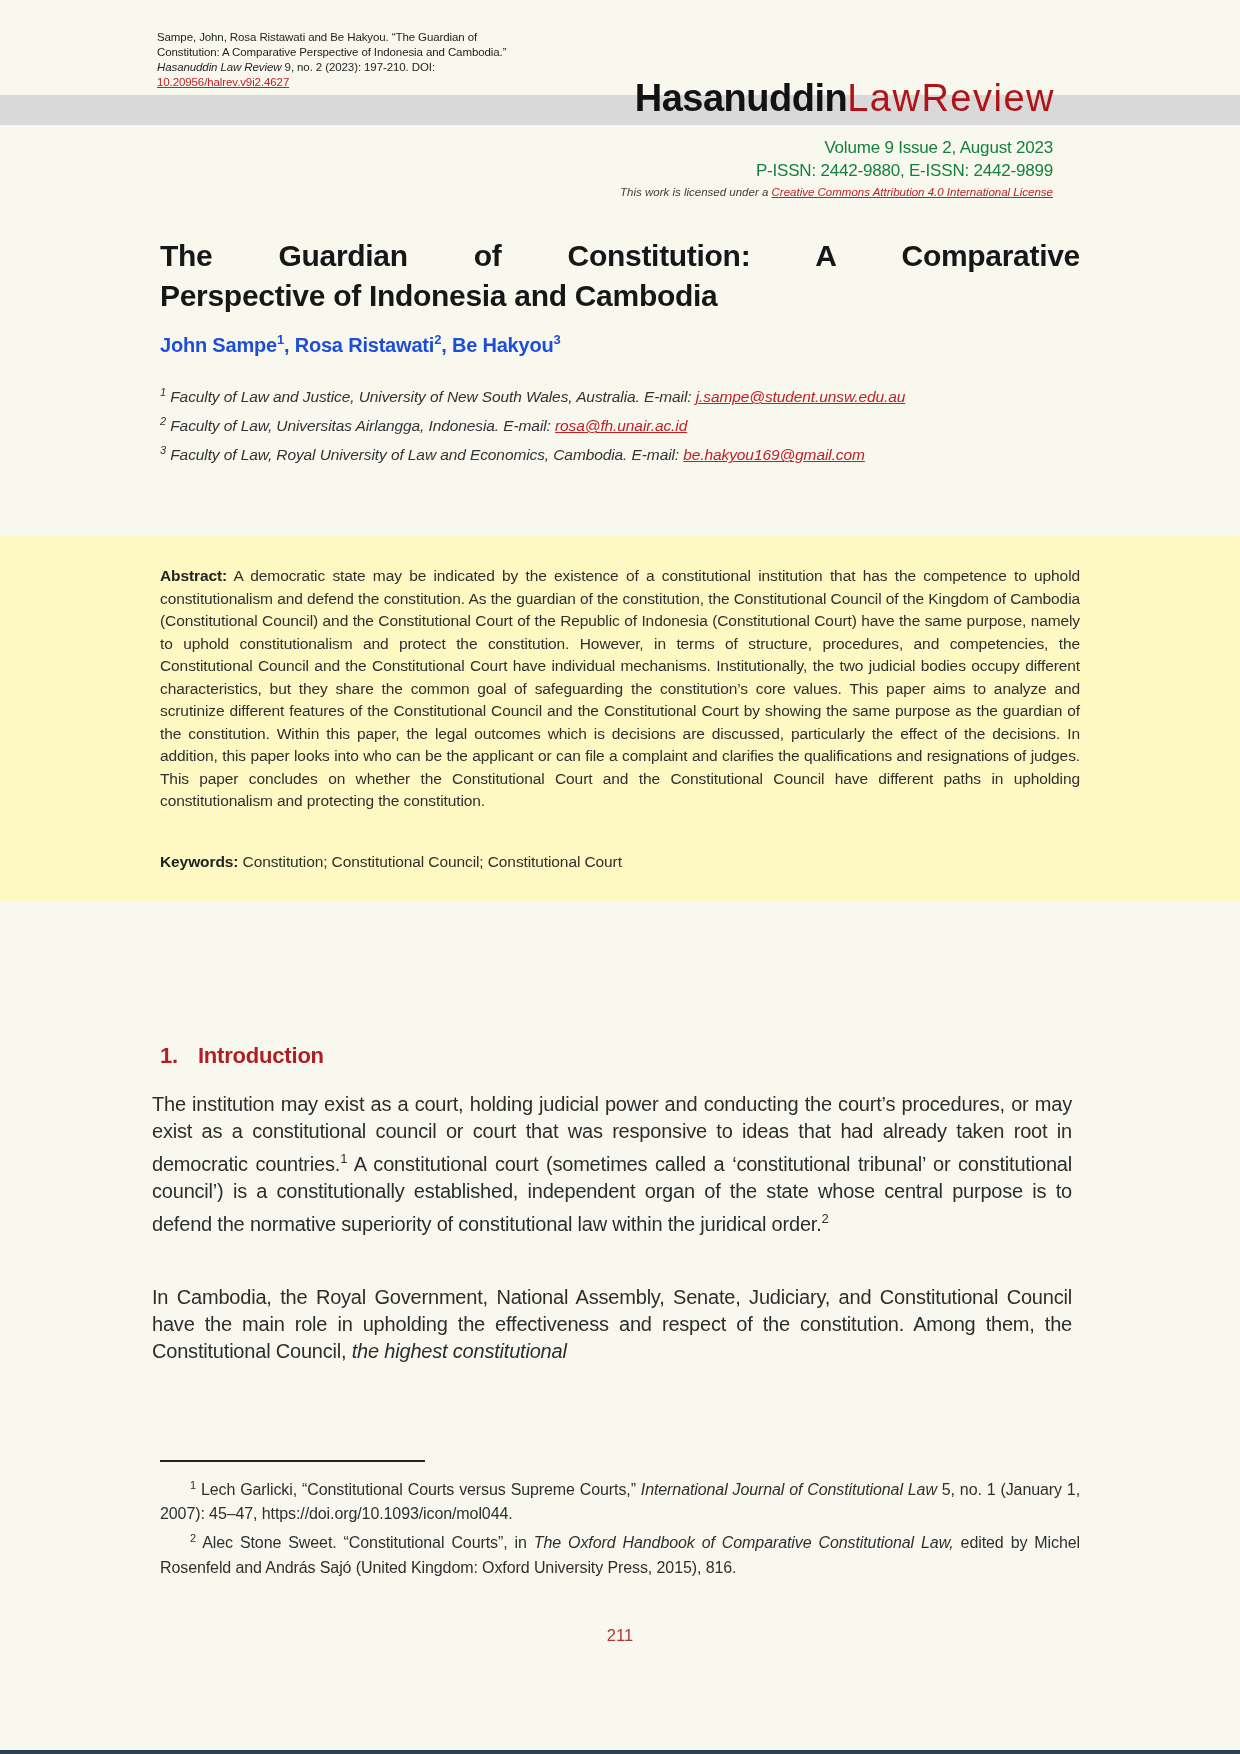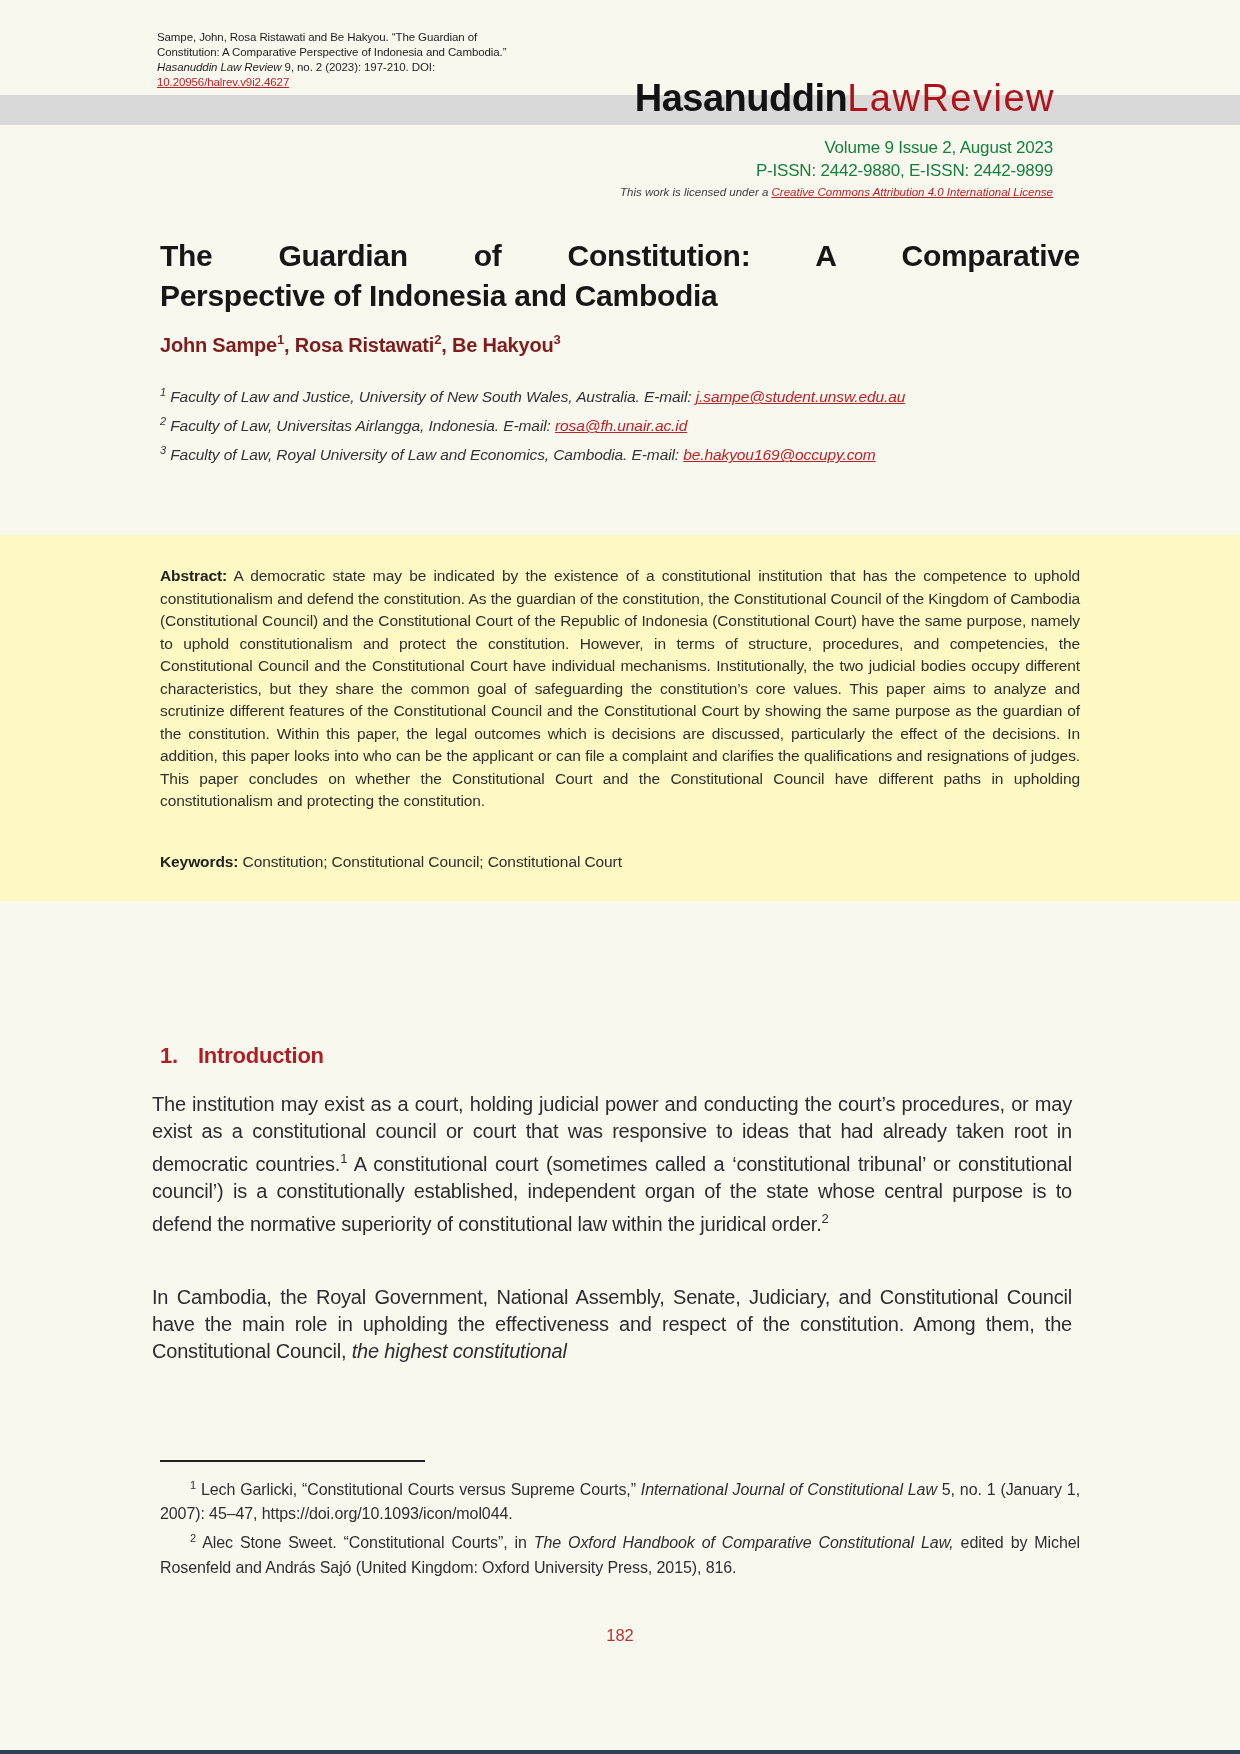--- a/index.html
+++ b/index.html
@@ -35,21 +35,21 @@
     font-size:11.5px; font-style:italic; color:#3c3c3c; white-space:nowrap;
   }
   
   .title {
     position:absolute; left:160px; top:212px; width:920px;
     font-size:30px; font-weight:700; color:#171717; line-height:40px; letter-spacing:-0.3px;margin-top:24px;
   }
   .title-l1 { text-align:justify; text-align-last:justify; }
   .authors {
     position:absolute; left:160px; top:332px; width:920px;
-    font-size:20px; font-weight:700; color:#7f1d1d; letter-spacing:-0.2px;
+    font-size:20px; font-weight:700; color:#1d4ed8; letter-spacing:-0.2px;
   }
   .authors sup { font-size:13px; font-weight:700; }
   .affiliations { position:absolute; left:160px; top:380px; width:920px; }
   .affiliation {
     font-size:15.5px; font-style:italic; color:#333; line-height:25px; letter-spacing:-0.1px;
   }
   .affiliation sup { font-size:11px; font-style:italic; }
   .affiliation .red-link { font-style:italic;margin-top:16px; }
   
   .abstract-block {
@@ -112,36 +112,36 @@
   <div class="title">
     <div class="title-l1">The Guardian of Constitution: A Comparative</div>
     <div class="title-l2">Perspective of Indonesia and Cambodia</div>
   </div>
 
   <div class="authors"><span>John Sampe</span><sup>1</sup><span>, </span><span>Rosa Ristawati</span><sup>2</sup><span>, </span><span>Be Hakyou</span><sup>3</sup></div>
 
   <div class="affiliations">
     <div class="affiliation"><sup>1</sup><span> Faculty of Law and Justice, University of New South Wales, Australia. E-mail: </span><a class="red-link">j.sampe@student.unsw.edu.au</a></div>
     <div class="affiliation"><sup>2</sup><span> Faculty of Law, Universitas Airlangga, Indonesia. E-mail: </span><a class="red-link">rosa@fh.unair.ac.id</a></div>
-    <div class="affiliation"><sup>3</sup><span> Faculty of Law, Royal University of Law and Economics, Cambodia. E-mail: </span><a class="red-link">be.hakyou169@occupy.com</a></div>
+    <div class="affiliation"><sup>3</sup><span> Faculty of Law, Royal University of Law and Economics, Cambodia. E-mail: </span><a class="red-link">be.hakyou169@gmail.com</a></div>
   </div>
 
   <div class="abstract-block">
     <p class="abstract-text"><b>Abstract:</b><span> A democratic state may be indicated by the existence of a constitutional institution that has the competence to uphold constitutionalism and defend the constitution. As the guardian of the constitution, the Constitutional Council of the Kingdom of Cambodia (Constitutional Council) and the Constitutional Court of the Republic of Indonesia (Constitutional Court) have the same purpose, namely to uphold constitutionalism and protect the constitution. However, in terms of structure, procedures, and competencies, the Constitutional Council and the Constitutional Court have individual mechanisms. Institutionally, the two judicial bodies occupy different characteristics, but they share the common goal of safeguarding the constitution’s core values. This paper aims to analyze and scrutinize different features of the Constitutional Council and the Constitutional Court by showing the same purpose as the guardian of the constitution. Within this paper, the legal outcomes which is decisions are discussed, particularly the effect of the decisions. In addition, this paper looks into who can be the applicant or can file a complaint and clarifies the qualifications and resignations of judges. This paper concludes on whether the Constitutional Court and the Constitutional Council have different paths in upholding constitutionalism and protecting the constitution.</span></p>
     <p class="keywords"><b>Keywords:</b><span> Constitution; Constitutional Council; Constitutional Court</span></p>
   </div>
 
   <div class="section-heading"><span class="num">1.</span><span>Introduction</span></div>
 
   <p class="body-para para-1"><span>The institution may exist as a court, holding judicial power and conducting the court’s procedures, or may exist as a constitutional council or court that was responsive to ideas that had already taken root in democratic countries.</span><sup>1</sup><span> A constitutional court (sometimes called a ‘constitutional tribunal’ or constitutional council’) is a constitutionally established, independent organ of the state whose central purpose is to defend the normative superiority of constitutional law within the juridical order.</span><sup>2</sup></p>
 
   <p class="body-para para-2"><span>In Cambodia, the Royal Government, National Assembly, Senate, Judiciary, and Constitutional Council have the main role in upholding the effectiveness and respect of the constitution. Among them, the Constitutional Council, </span><i class="ital-end">the highest constitutional</i></p>
 
   <div class="fn-rule"></div>
   <div class="footnotes">
     <p class="fn"><sup>1</sup><span> Lech Garlicki, “Constitutional Courts versus Supreme Courts,” </span><i>International Journal of Constitutional Law</i><span> 5, no. 1 (January 1, 2007): 45–47, https://doi.org/10.1093/icon/mol044.</span></p>
     <p class="fn"><sup>2</sup><span> Alec Stone Sweet. “Constitutional Courts”, in </span><i>The Oxford Handbook of Comparative Constitutional Law,</i><span> edited by Michel Rosenfeld and András Sajó (United Kingdom: Oxford University Press, 2015), 816.</span></p>
   </div>
 
-  <div class="page-number">182</div>
+  <div class="page-number">211</div>
   <div class="bottom-bar"></div>
 
 </div>
 
 </body></html>

